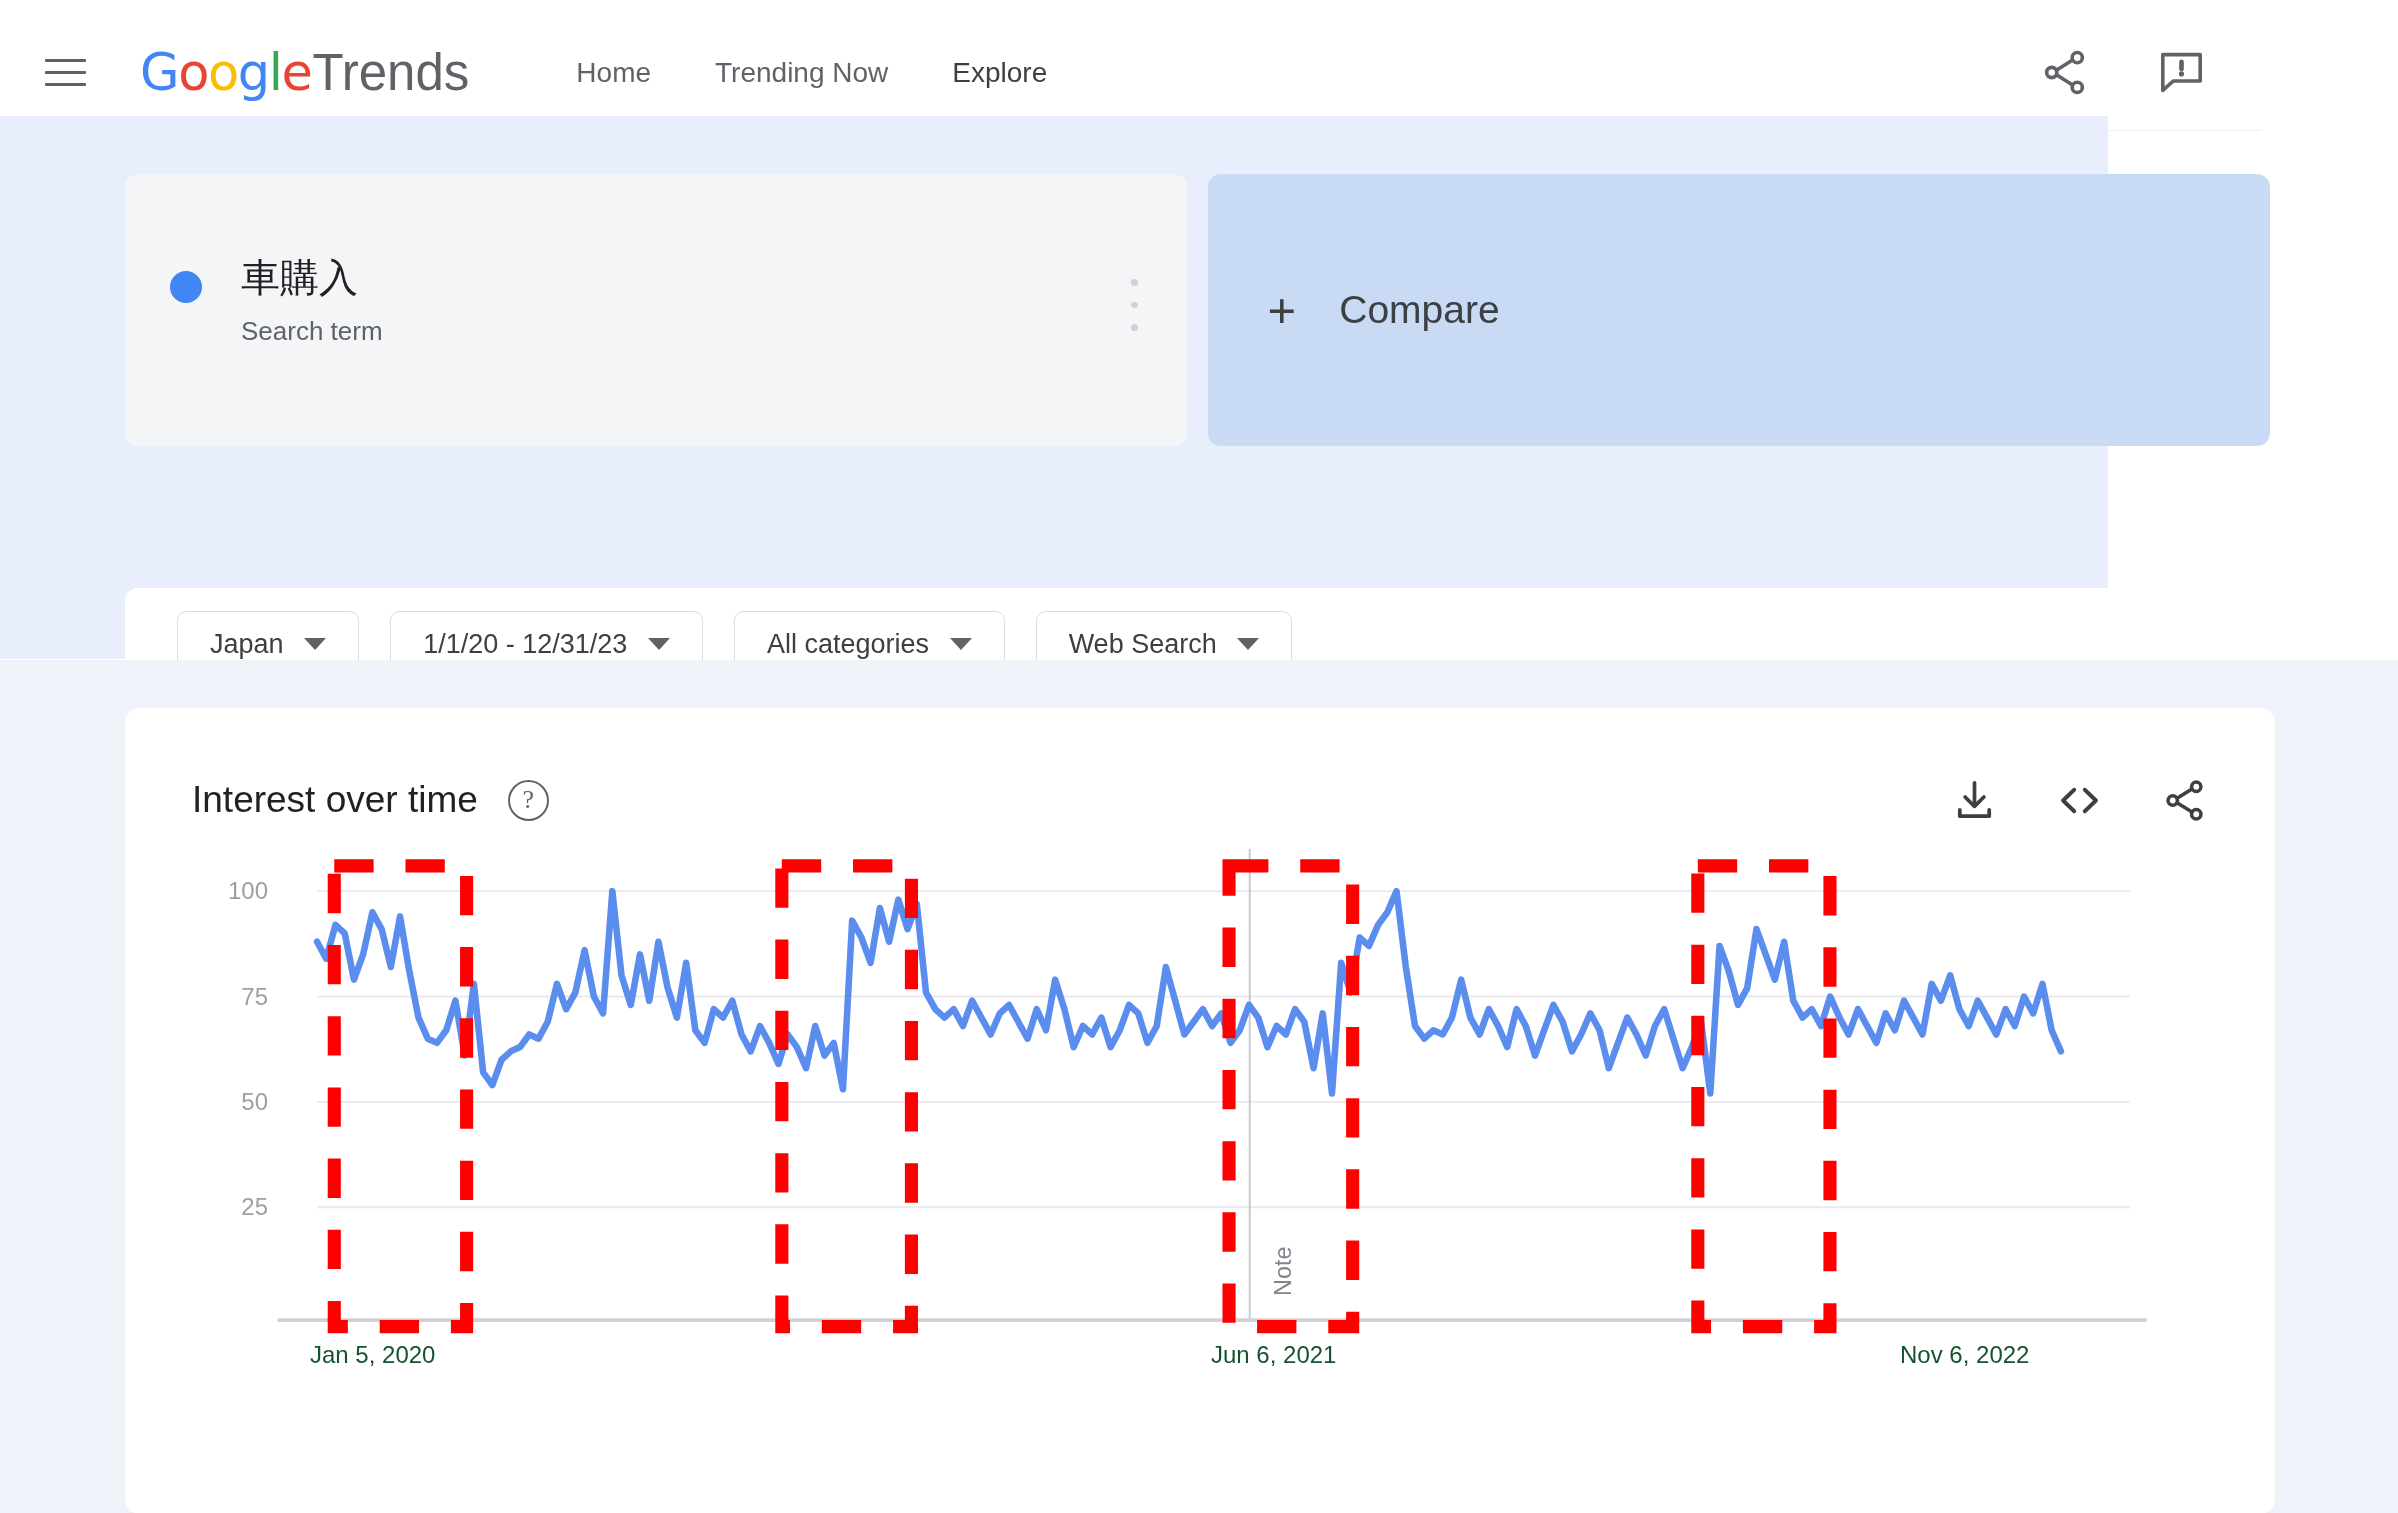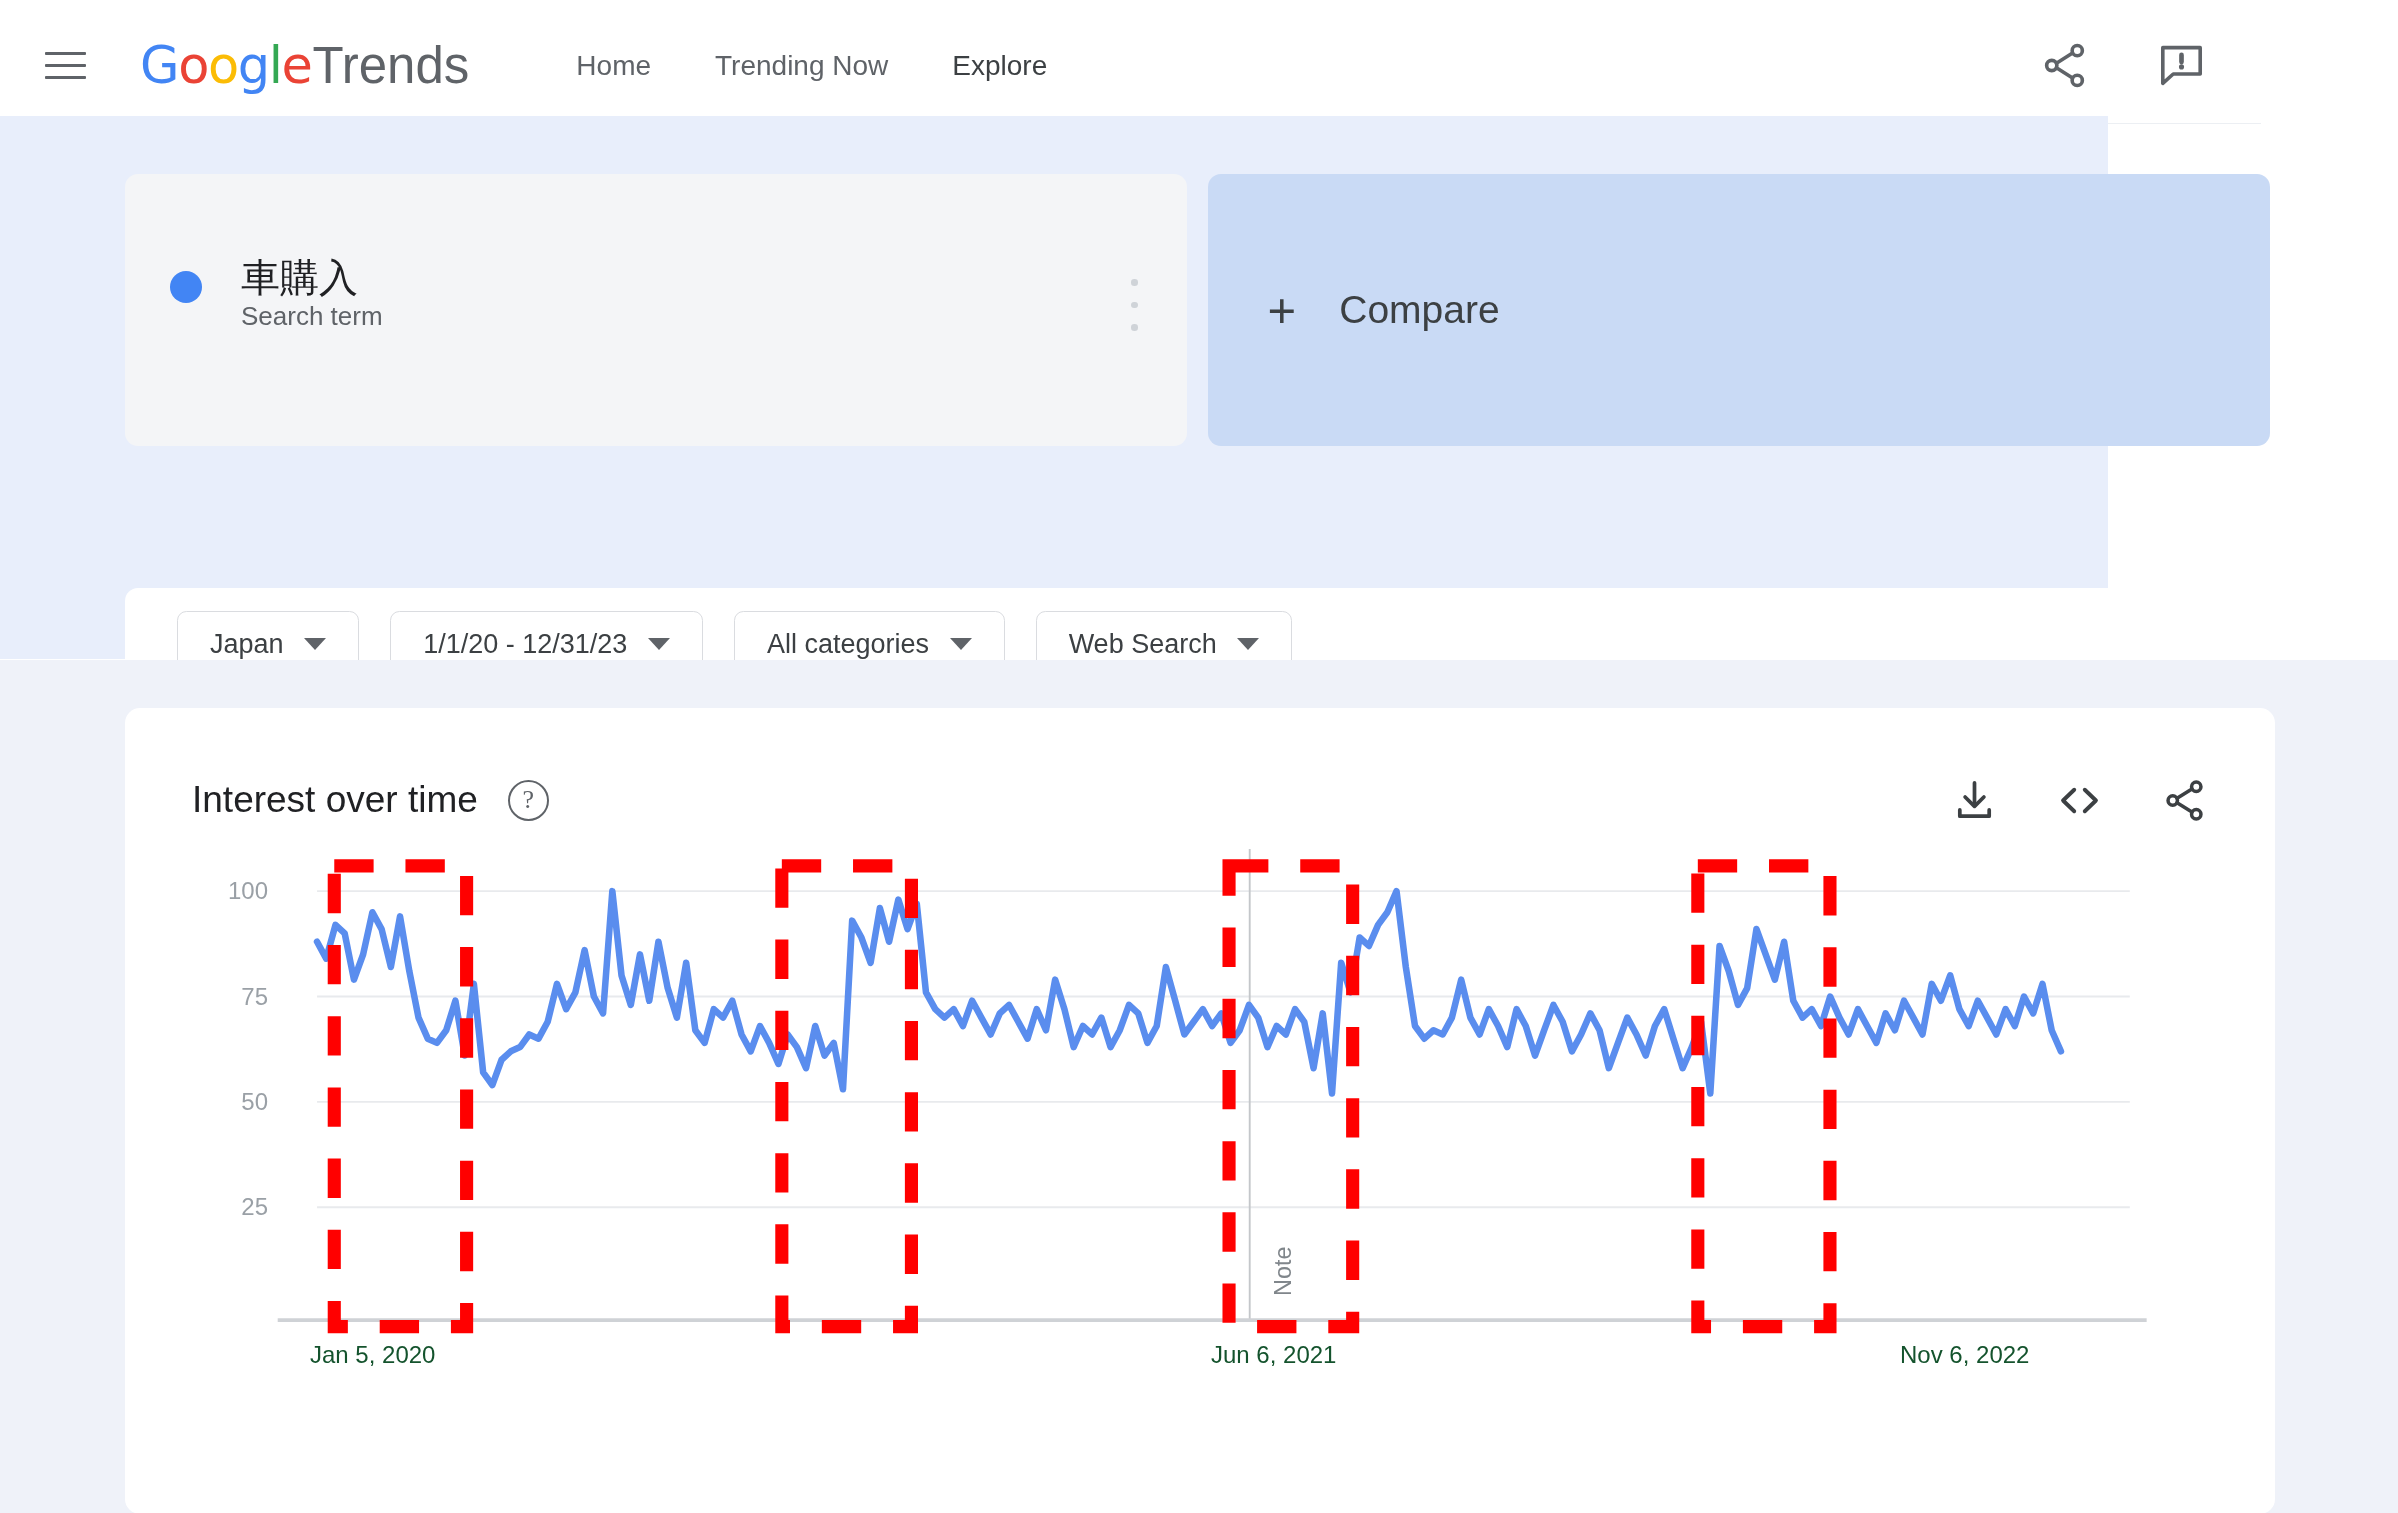--- a/index.html
+++ b/index.html
@@ -5,21 +5,21 @@
   * { box-sizing: border-box; margin: 0; padding: 0; }
   html, body {
     width: 2399px; height: 1513px;
     font-family: "Liberation Sans", sans-serif;
     background: #ffffff;
     overflow: hidden;
   }
 
   
   .header {
-    position: absolute; left: 0; top: 8px;
+    position: absolute; left: 0; top: 15px;
     width: 2261px; height: 116px;
     background: #ffffff;
     display: flex; align-items: center;
     border-bottom: 0.9px solid #eceff3;
   }
   .hamburger {
     margin-left: 39px; width: 52px; height: 52px;
     display: flex; flex-direction: column; justify-content: center;
     align-items: center; gap: 8.4px; cursor: pointer;
   }
@@ -61,21 +61,21 @@
     width: 1062px; height: 272px; background: #f4f5f7;
     border-radius: 13px; position: relative;
     display: flex; align-items: flex-start; padding: 82px 0 0 45px;
   }
   .term-dot {
     width: 32px; height: 32px; border-radius: 50%;
     background: #4285F4; margin-top: 15px; flex: none;
   }
   .term-text { margin-left: 39px; }
   .term-name { font-size: 39px; color: #202124; font-family: "DejaVu Sans", sans-serif; line-height: 1.15; }
-  .term-sub { font-size: 26px; color: #5f6368; margin-top: 0; }
+  .term-sub { font-size: 26px; color: #5f6368; margin-top: 15px; }
   .term-menu {
     position: absolute; right: 49px; top: 105px;
     width: 7.5px; height: 52px; display: flex; flex-direction: column;
     justify-content: space-between; align-items: center; cursor: pointer;
   }
   .term-menu i { display: block; width: 6.6px; height: 6.6px; border-radius: 50%; background: #cfd3d8; }
 
   .compare-card {
     width: 1062px; height: 272px; background: #c9daf5;
     border-radius: 13px; display: flex; align-items: center;

